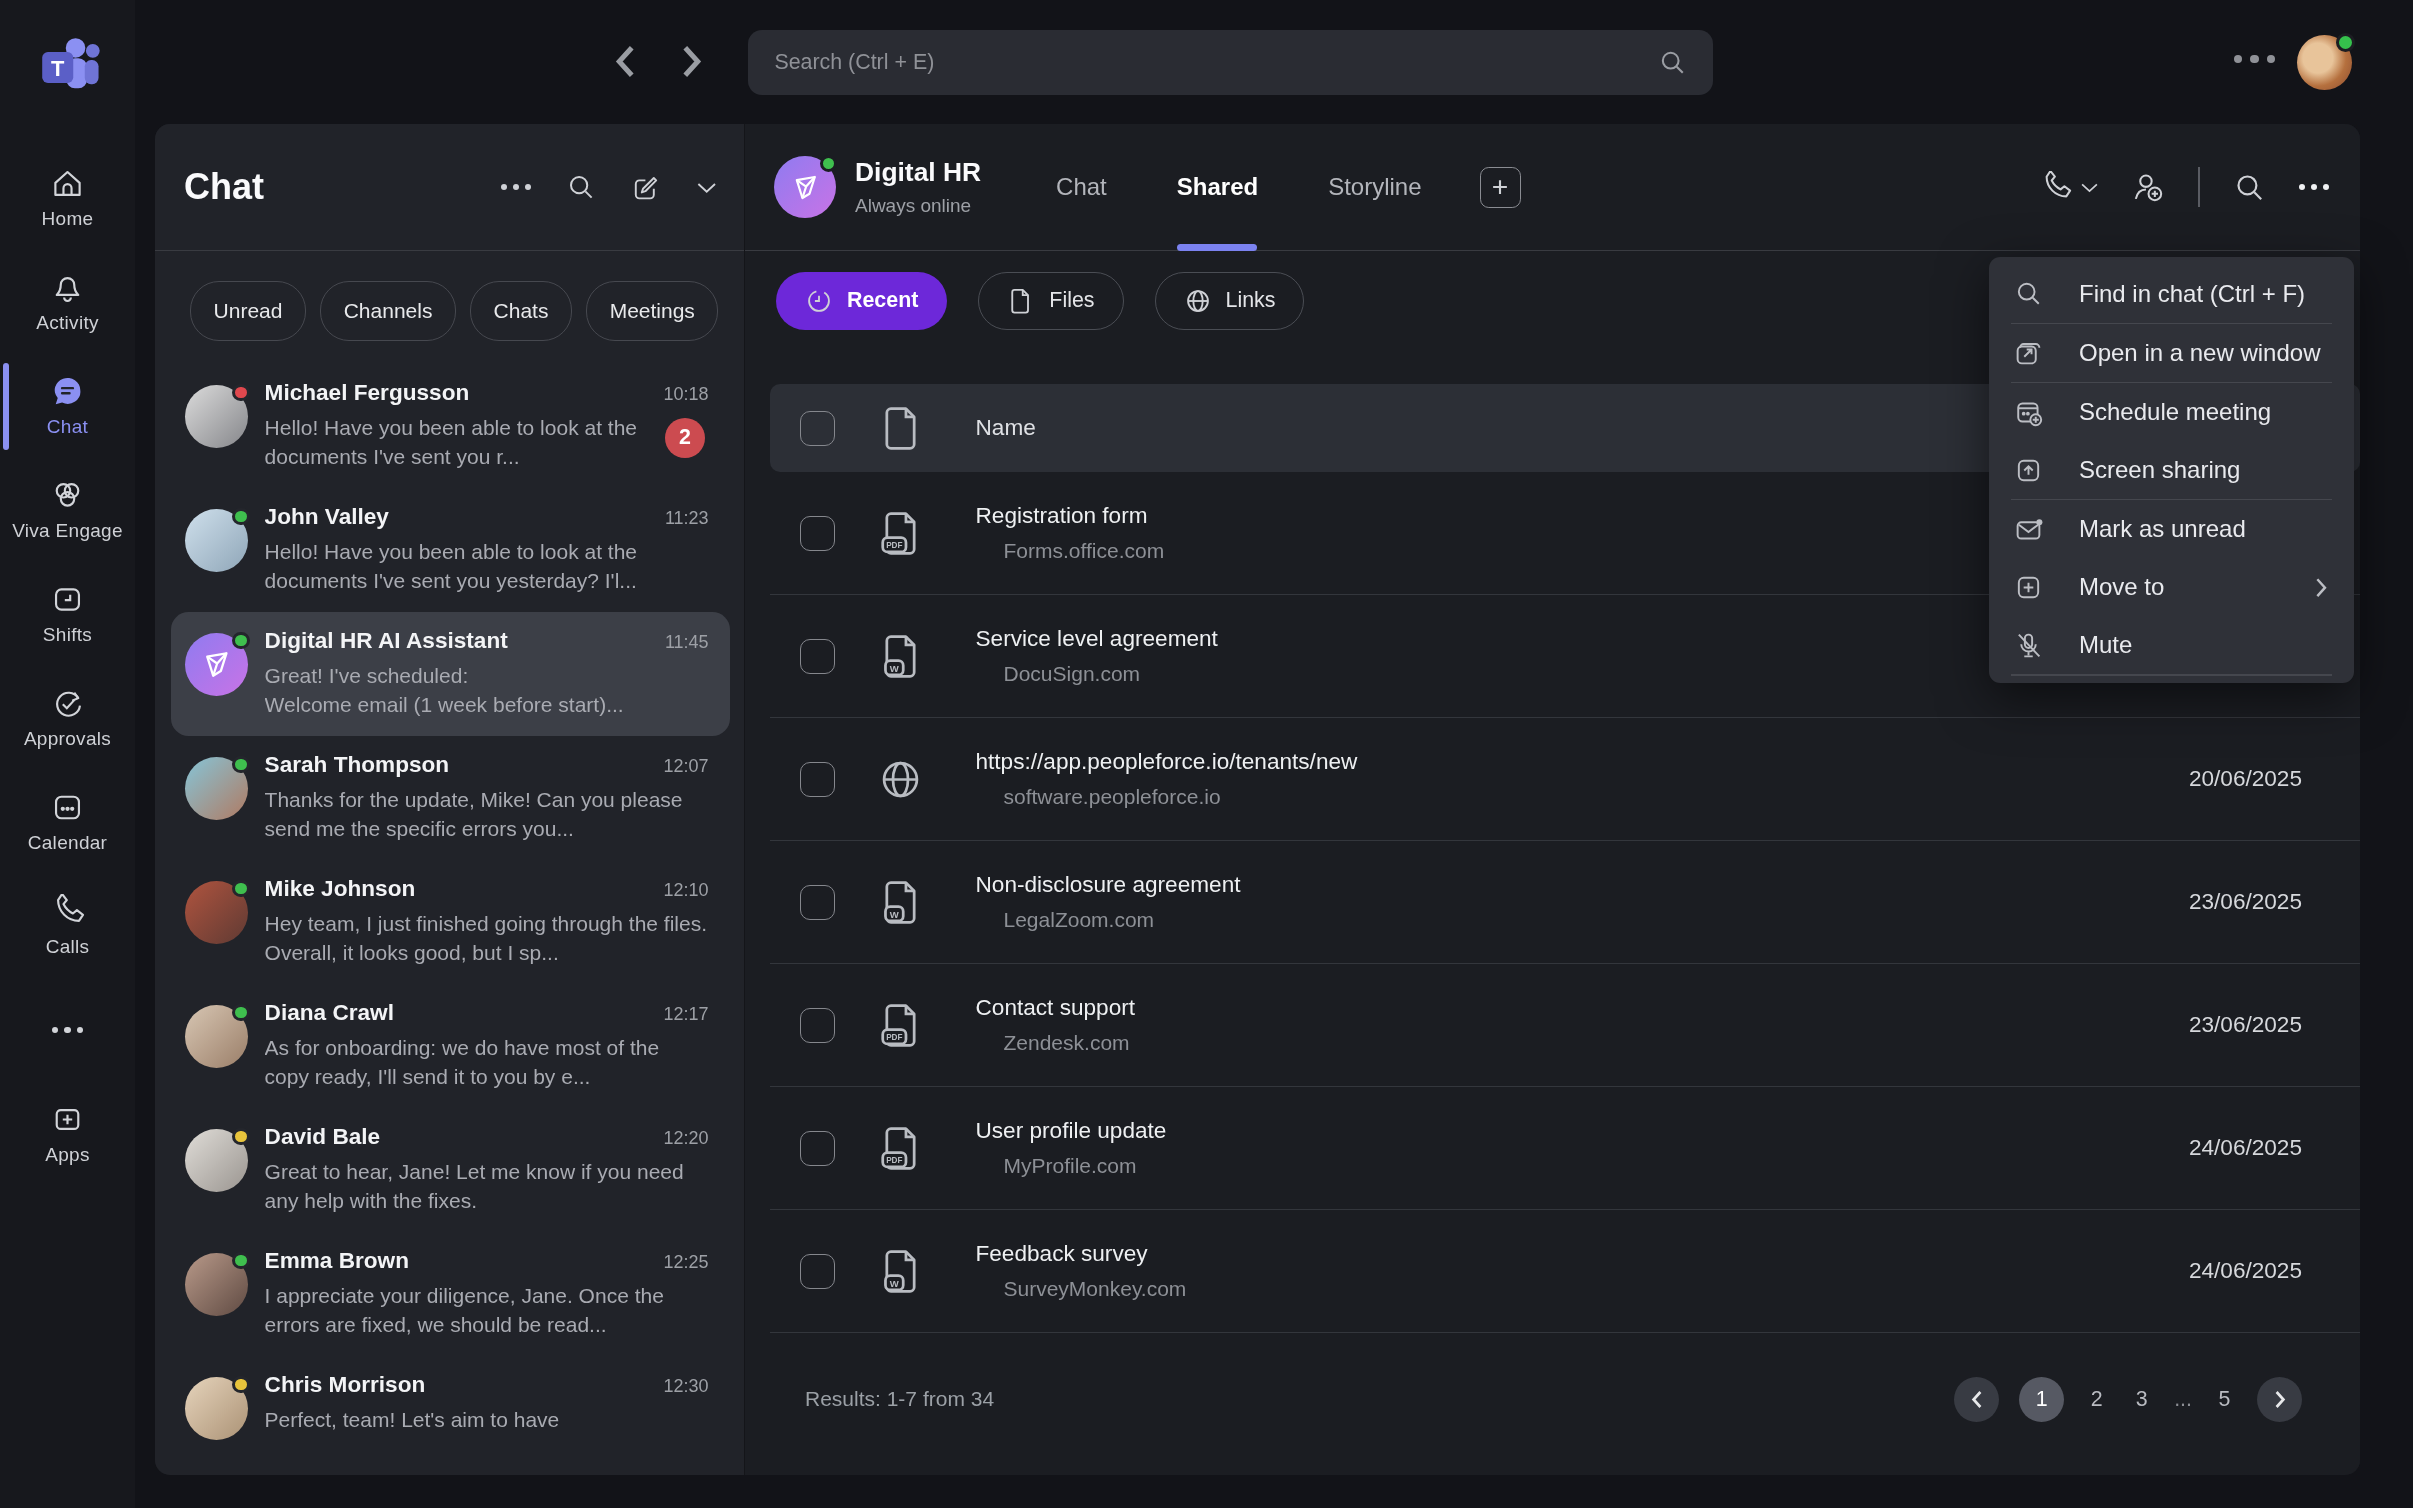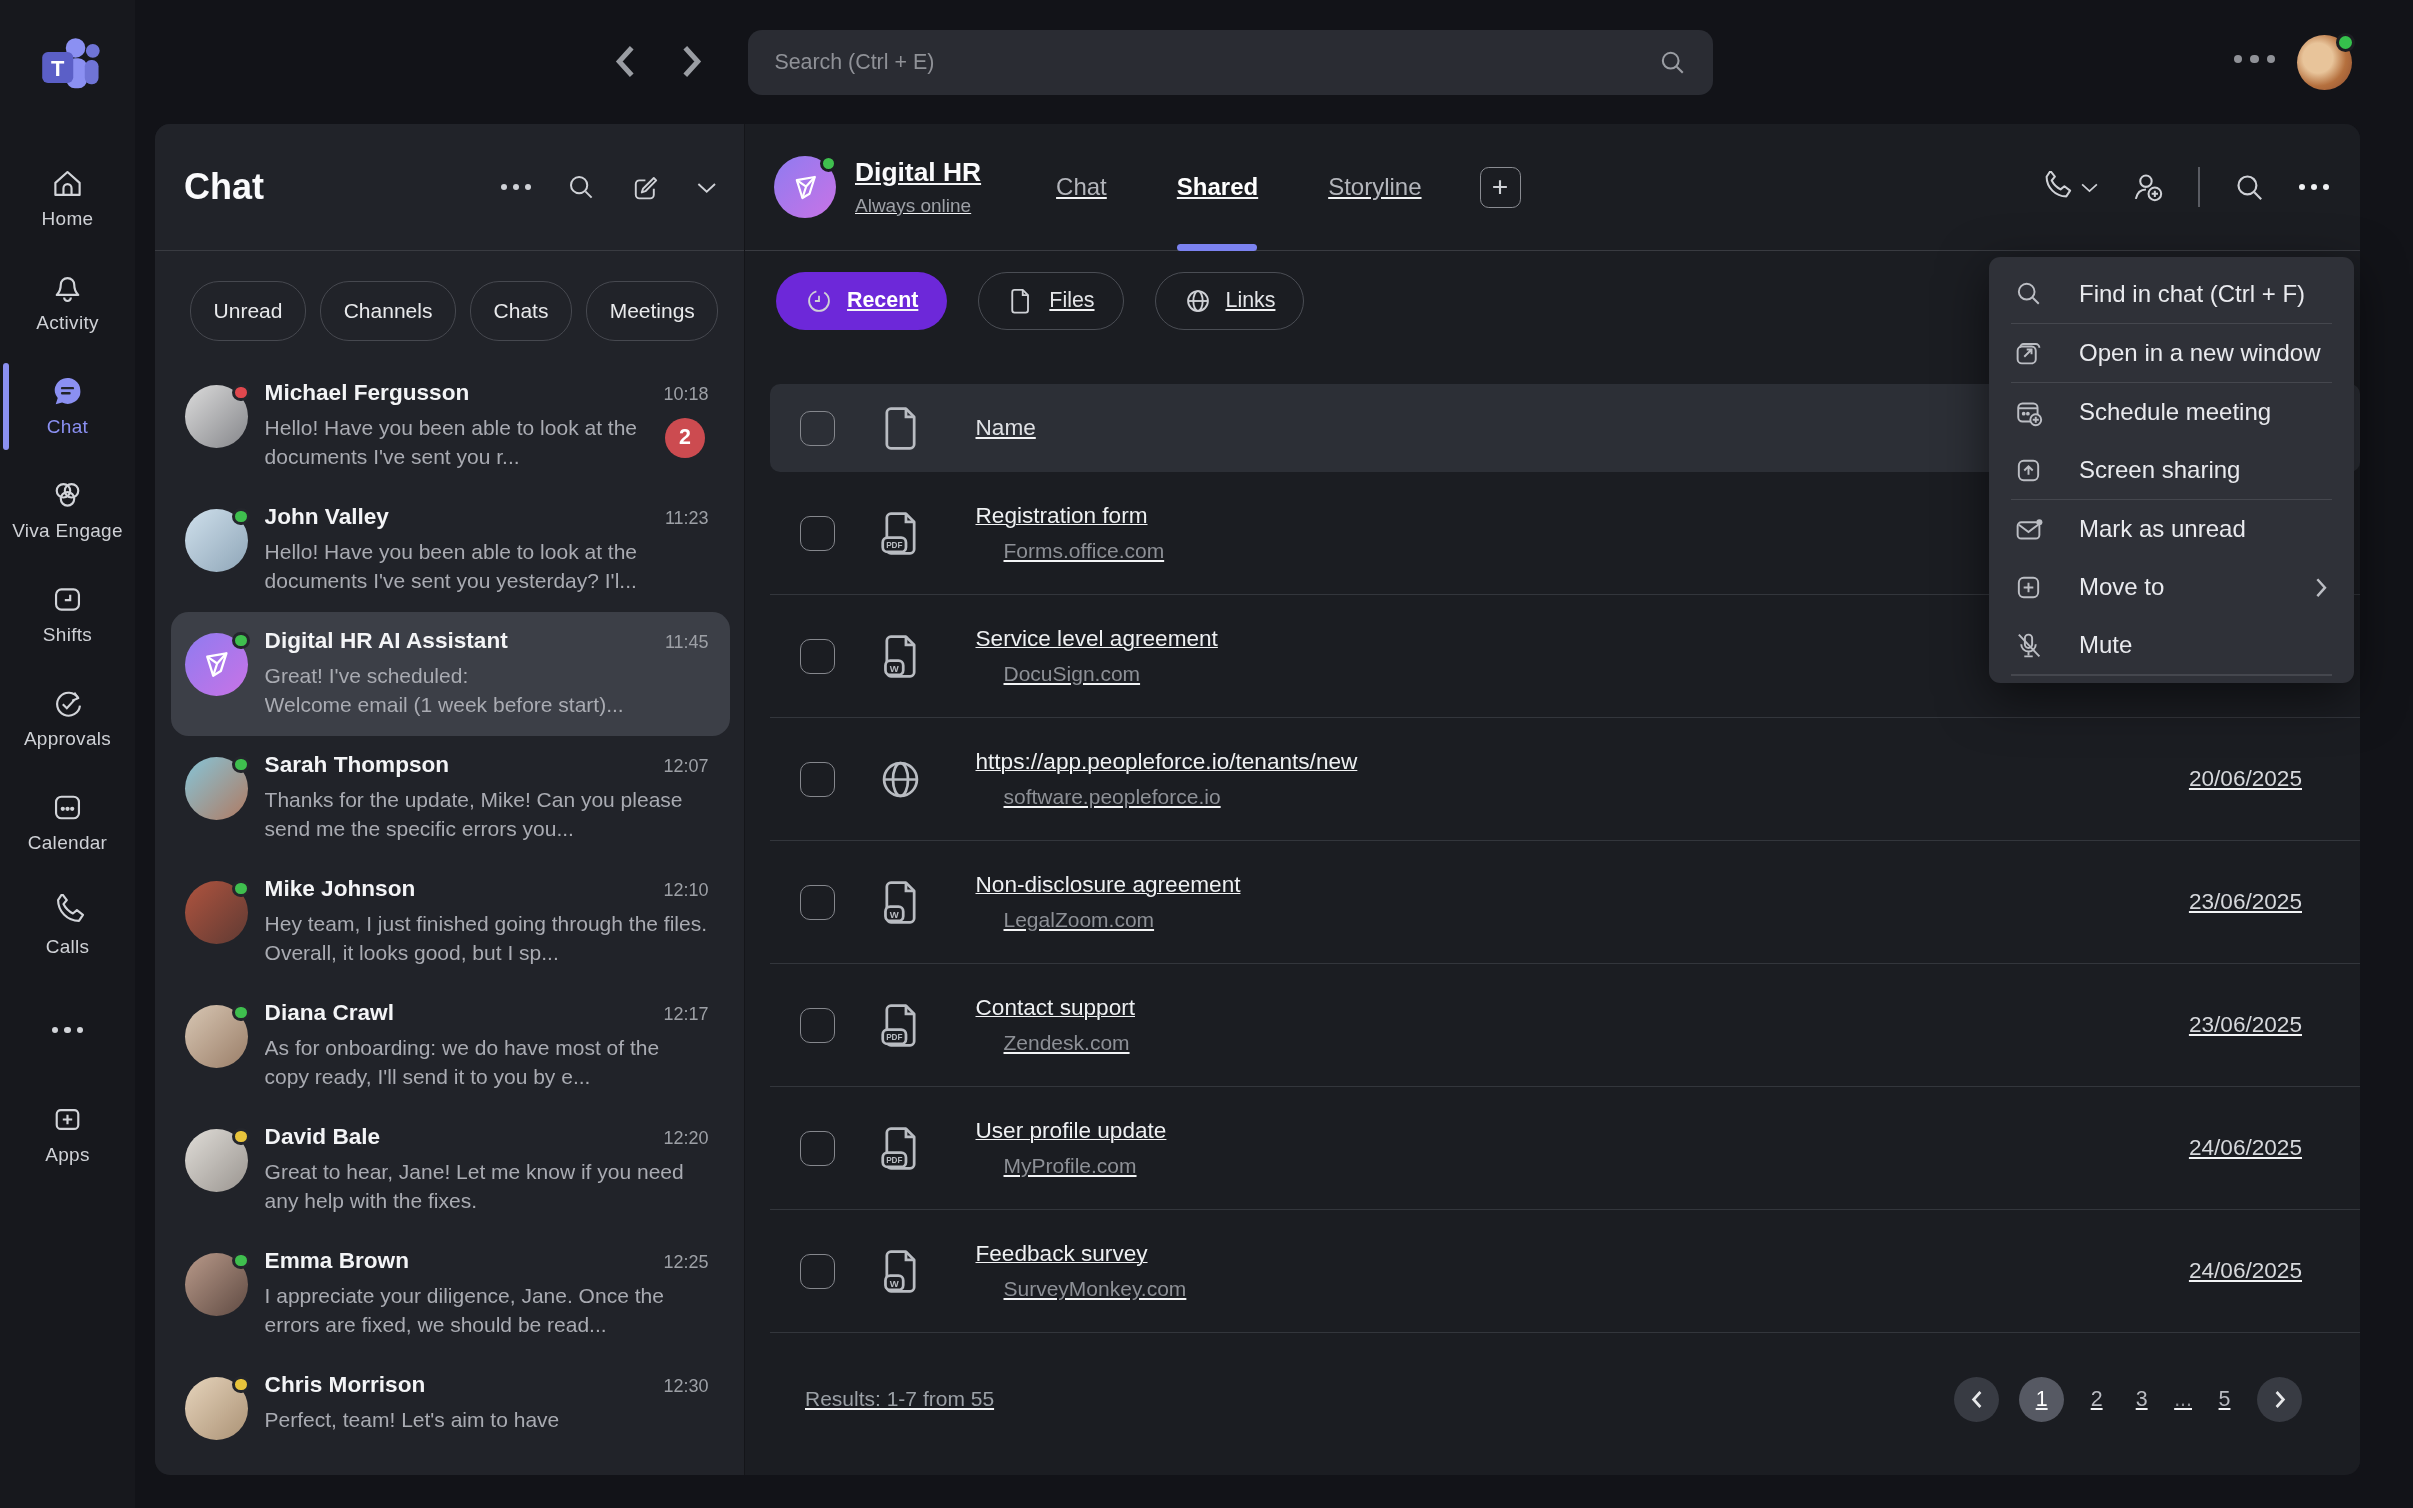--- a/index.html
+++ b/index.html
@@ -118,21 +118,21 @@
   }
   .chat-item.unread .ci-preview { padding-right:50px; }
   .ci-badge {
     position:absolute; right:25px; top:54px; width:40px; height:40px; border-radius:50%;
     background:#cc4b50; color:#fff; font-size:21.4px; font-weight:700;
     display:flex; align-items:center; justify-content:center;
   }
   .ci-badge:empty { display:none; }
 
   
-  .main-panel { flex:1; display:flex; flex-direction:column; position:relative; background:#1b1d22;text-decoration:underline; }
+  .main-panel { flex:1; display:flex; flex-direction:column; position:relative; background:#1b1d22; }
   .mp-header { height:127px; flex:none; display:flex; align-items:center; padding:0 31px 0 29px; border-bottom:1.3px solid #393b41; }
   .mp-avatar { width:62px; height:62px; border-radius:50%; position:relative; flex:none;
     background:linear-gradient(135deg,#8f7bf0,#c873e6); display:flex; align-items:center; justify-content:center; }
   .mp-avatar svg { width:31px; height:31px; }
   .mp-avatar .dot { position:absolute; right:-1.3px; top:-1.3px; width:17.6px; height:17.6px; border-radius:50%; border:3.1px solid #1b1d22; }
   .mp-info { margin-left:19px; }
   .mp-name { font-size:26.4px; font-weight:700; color:#fafafc; }
   .mp-status { font-size:19px; color:#9da0a6; margin-top:6.3px; }
   .mp-tabs { display:flex; align-items:center; gap:70px; margin-left:75px; height:100%; }
   .mp-tab { font-size:24px; color:#b3b5bb; cursor:pointer; position:relative; height:100%; display:flex; align-items:center; }
@@ -694,21 +694,21 @@
                 <path d="M38 5 v12 h12" fill="none" stroke="#b9bcc2" stroke-width="4"></path>
                 <rect x="8" y="40" width="26" height="21" rx="7" fill="#1b1d22" stroke="#b9bcc2" stroke-width="4"></rect>
                 <text x="21" y="56" font-size="14" font-weight="bold" fill="#b9bcc2" text-anchor="middle">W</text>
               </svg>
           </span>
           <span class="t-nameblock"><span class="t-name">Feedback survey</span><span class="t-domain" style="display:block">SurveyMonkey.com</span></span>
           <span class="t-date">24/06/2025</span>
         </div>
 
         <div class="pagination">
-          <span class="pg-results">Results: 1-7 from 55</span>
+          <span class="pg-results">Results: 1-7 from 34</span>
           <div class="pager">
             <span class="pg-btn">
                 <svg viewBox="0 0 18 28">
                   <path d="M14 3 L4 14 L14 25"></path>
                 </svg>
               </span>
             <span class="pg-num active">1</span>
             <span class="pg-num">2</span>
             <span class="pg-num">3</span>
             <span class="pg-ellipsis">...</span>

